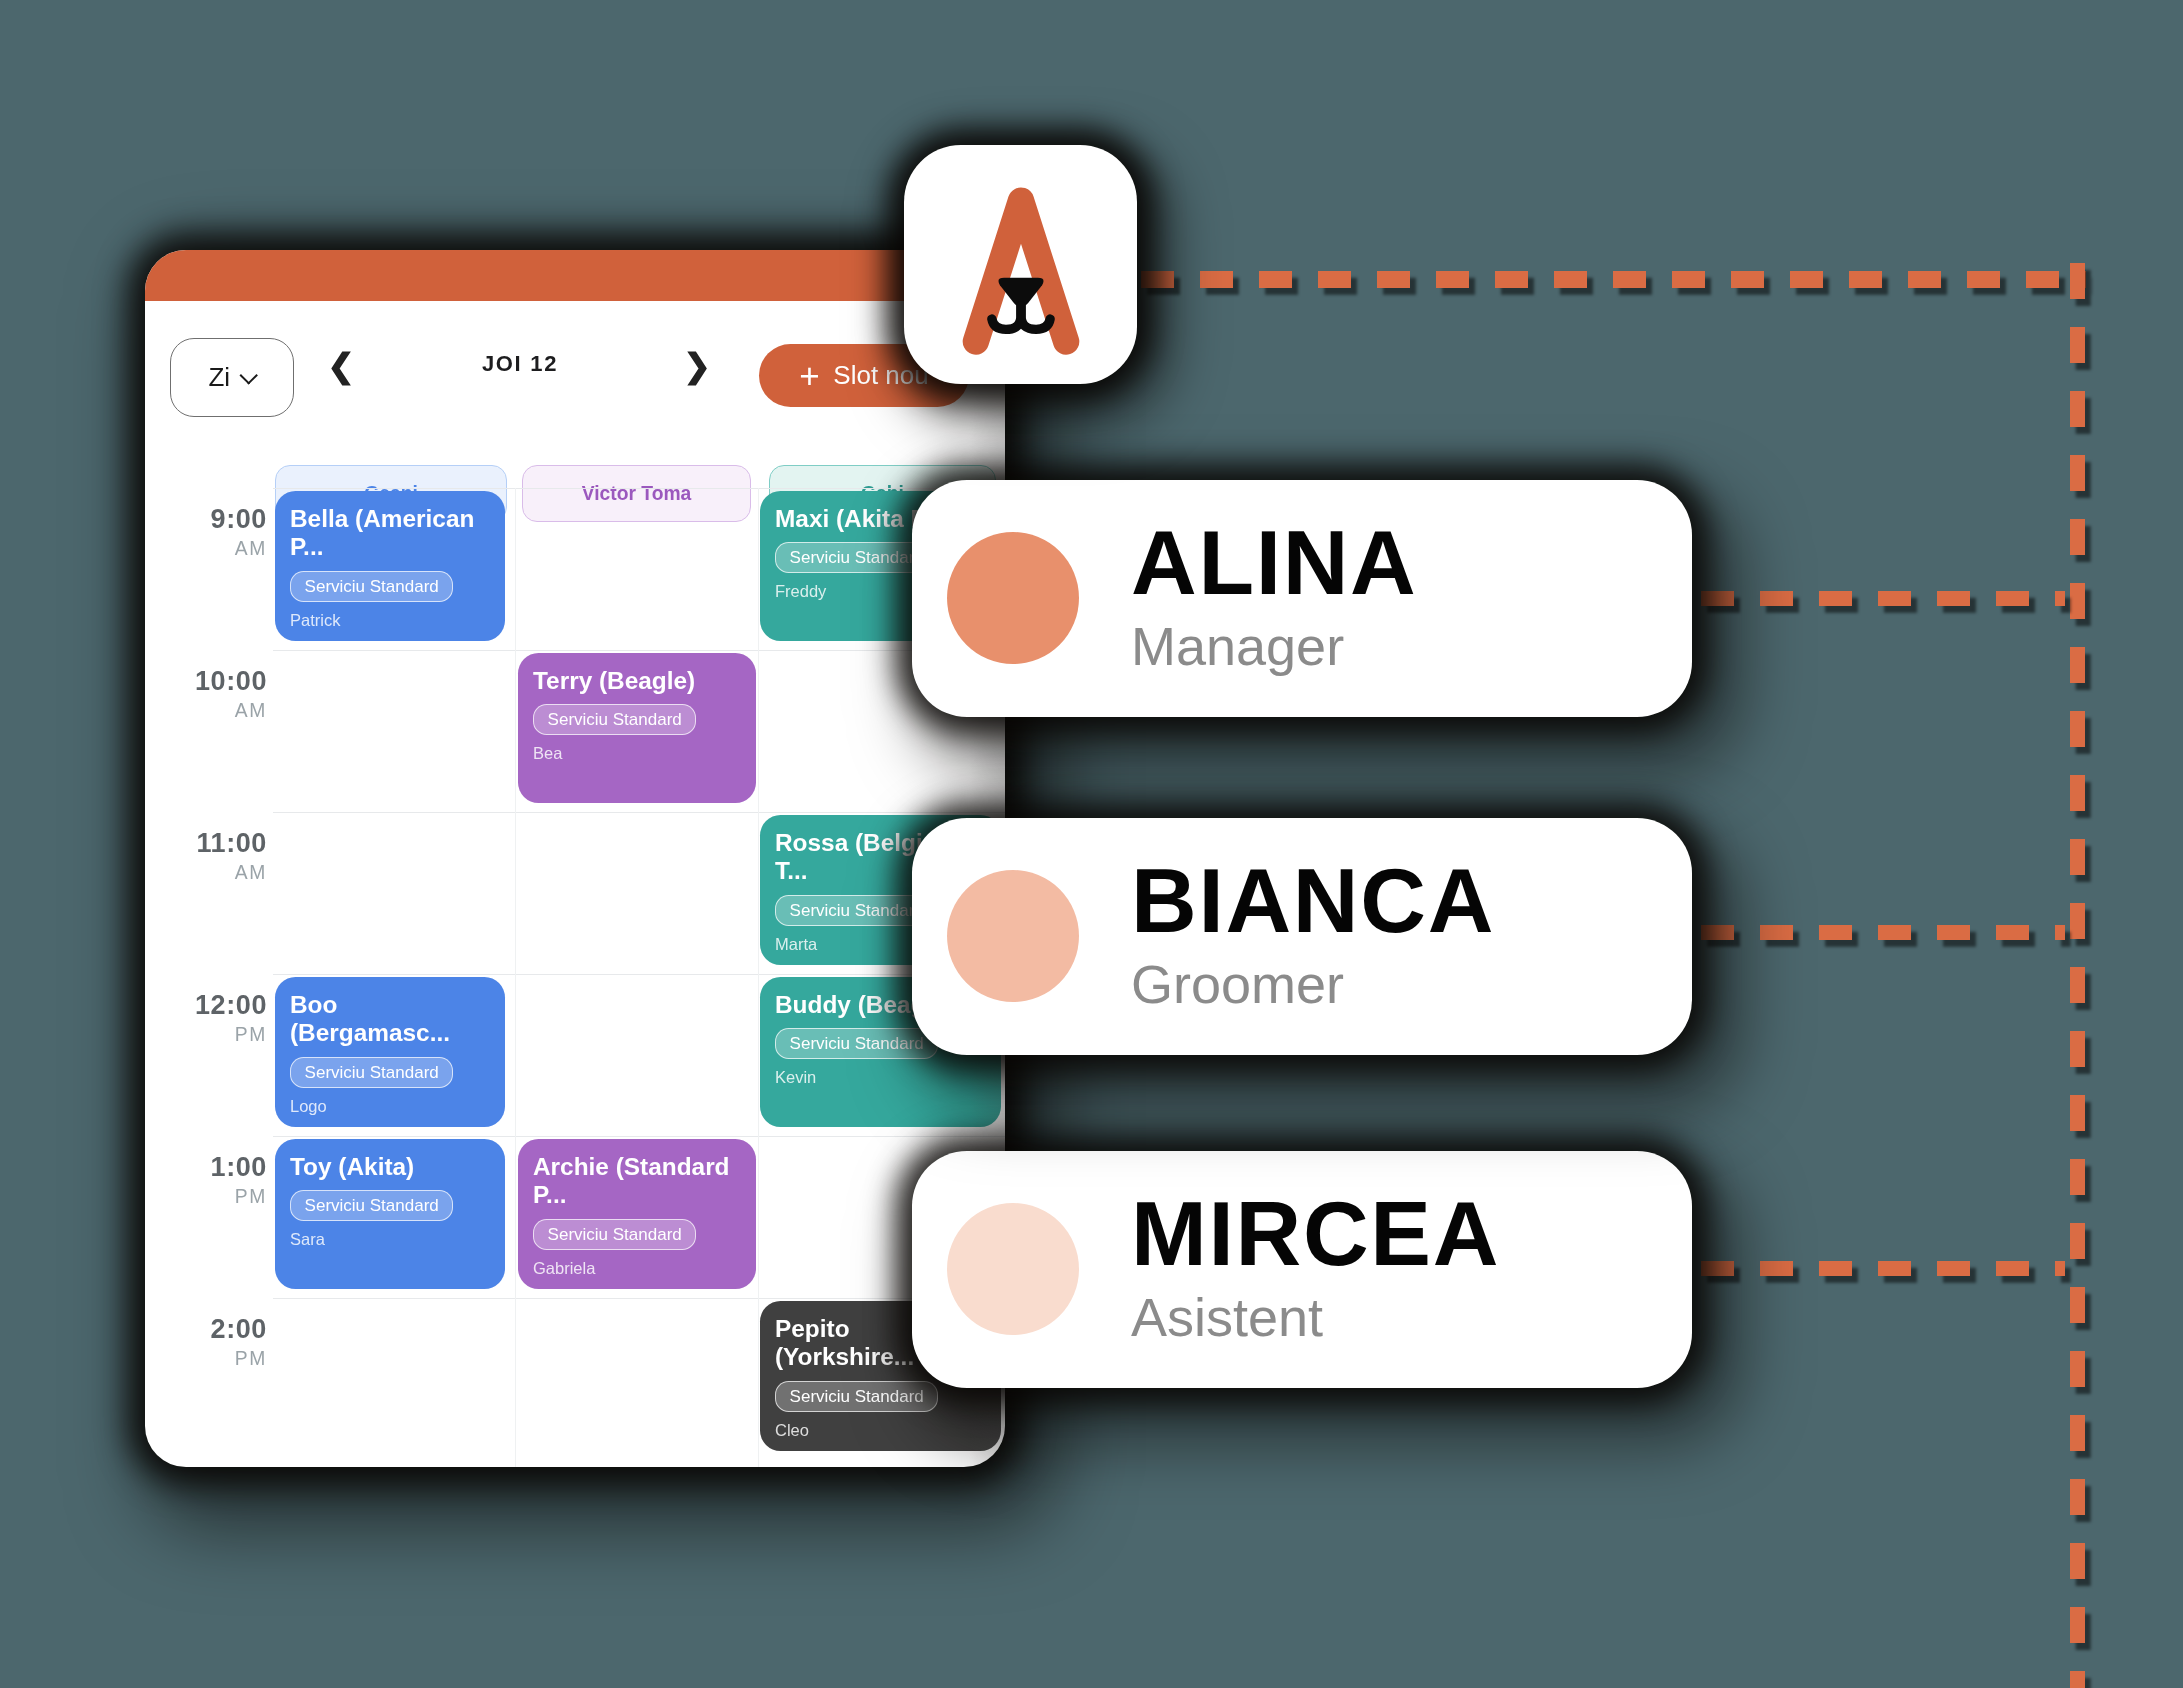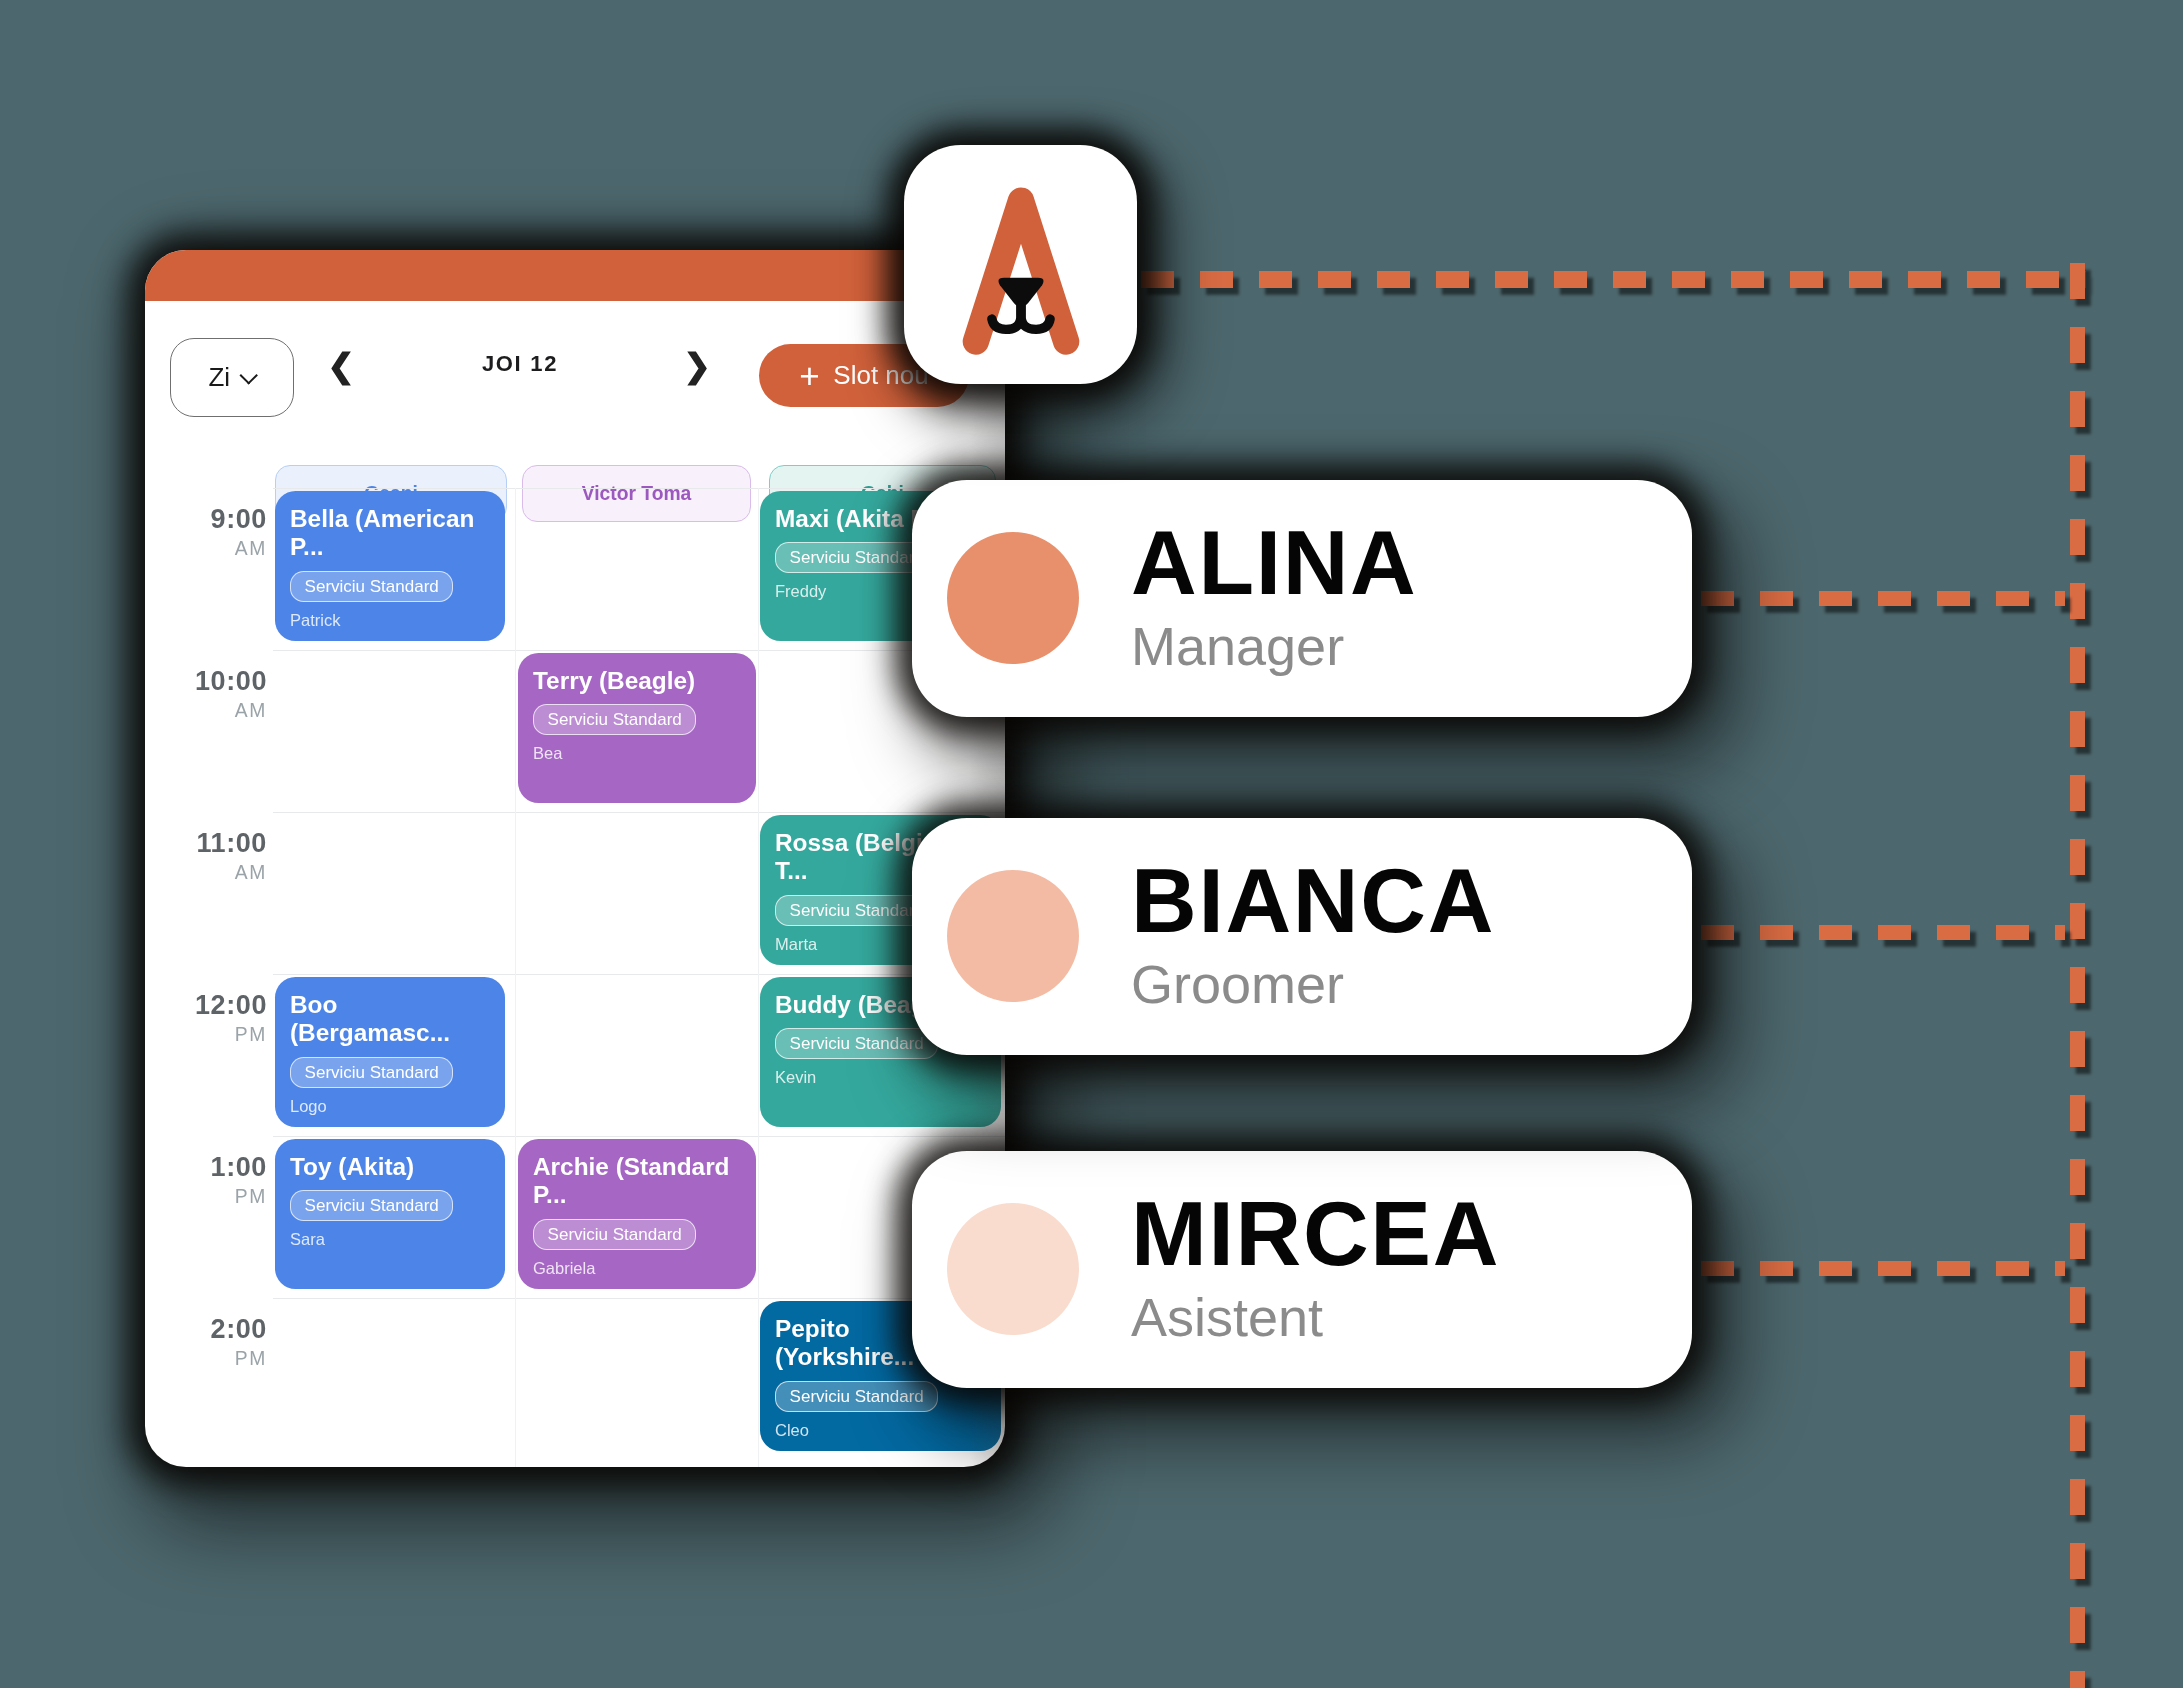--- a/index.html
+++ b/index.html
@@ -183,21 +183,21 @@
     <div class="event" style="left: 130px; width: 230px; top: 889px; height: 150px; background: rgb(76, 132, 231);">
       <div class="title">Toy (Akita)</div>
       <div class="badge">Serviciu Standard</div>
       <div class="client">Sara</div>
     </div>
     <div class="event" style="left: 373px; width: 238px; top: 889px; height: 150px; background: rgb(165, 102, 196);">
       <div class="title">Archie (Standard P...</div>
       <div class="badge">Serviciu Standard</div>
       <div class="client">Gabriela</div>
     </div>
-    <div class="event" style="left: 615px; width: 241px; top: 1051px; height: 150px; background: #0369a1;">
+    <div class="event" style="left: 615px; width: 241px; top: 1051px; height: 150px; background: #404040;">
       <div class="title">Pepito (Yorkshire...</div>
       <div class="badge">Serviciu Standard</div>
       <div class="client">Cleo</div>
     </div>
 
     <div class="edge-shade"></div>
   </div>
 
   <div class="app-icon">
     <svg width="188" height="193" viewBox="0 0 100 100">

